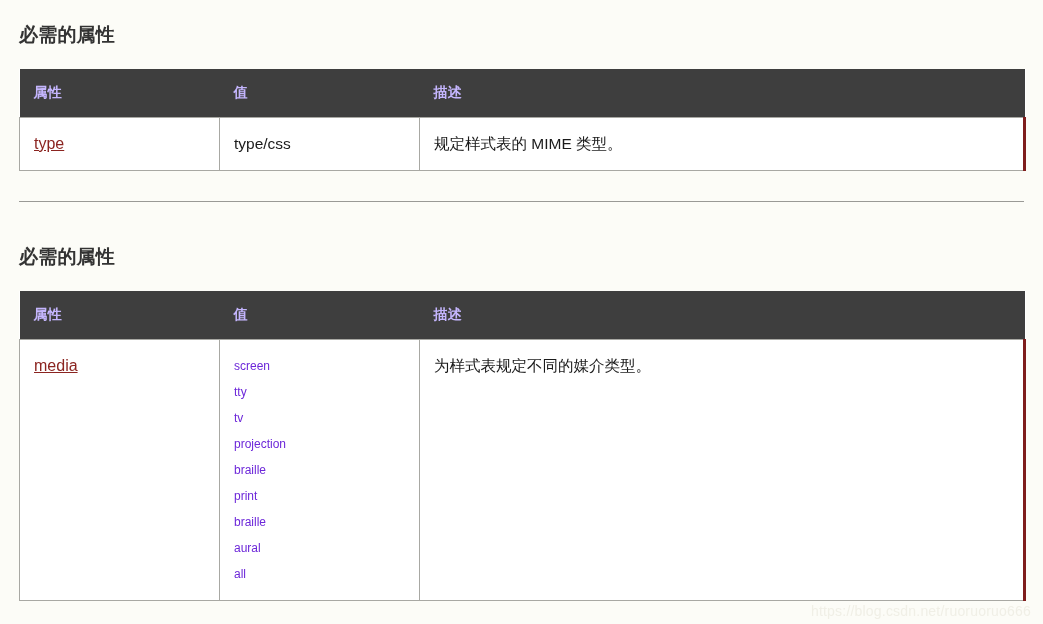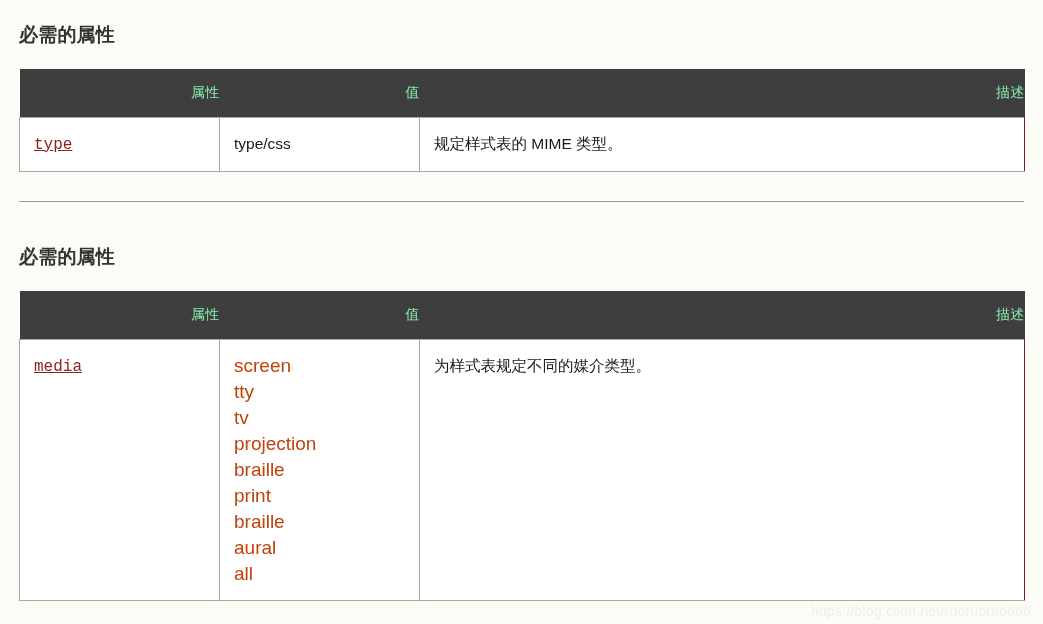--- a/index.html
+++ b/index.html
@@ -52,57 +52,56 @@
   }
   #table-required { top: 69px; }
   #table-optional { top: 291px; }
 
   table.attr-table col.col-attr { width: 200px; }
   table.attr-table col.col-value { width: 200px; }
   table.attr-table col.col-desc  { width: 605px; }
 
   table.attr-table thead th {
     background: #3e3e3e;
-    color: #86efac;
+    color: #c4b5fd;
     font-size: 14px;
-    font-weight: normal;
-    text-align: right;
+    font-weight: bold;
+    text-align: left;
     padding: 15px 0 15px 14px;
     border: none;
     vertical-align: middle;
     letter-spacing: 0.3px;
   }
   table.attr-table tbody td {
     border: 1px solid #a8a8a3;
     padding: 13px 0 13px 14px;
     vertical-align: top;
     font-size: 15.5px;
     color: #1a1a1a;
     line-height: 26px;
     background: #ffffff;
   }
   table.attr-table tbody td.cell-attr { border-left: 1px solid #a8a8a3; }
-  table.attr-table tbody td.cell-desc { border-right: 1px solid #7f1d1d; }
+  table.attr-table tbody td.cell-desc { border-right: 3px solid #7f1d1d; }
 
   .attr-link {
     color: #8b2420;
     text-decoration: underline;
     font-size: 16px;
     cursor: pointer;
-    font-family: Liberation Mono, monospace;
   }
   .value-list {
     margin: 0;
     padding: 0;
     list-style: none;
   }
   .value-list li {
     line-height: 26px;
-    font-size: 19px;
-    color: #c2410c;
+    font-size: 12px;
+    color: #6d28d9;
   }
   .section-divider {
     position: absolute;
     left: 19px;
     top: 201px;
     width: 1005px;
     height: 1px;
     background: #9a9a96;
     border: none;
     margin: 0;

